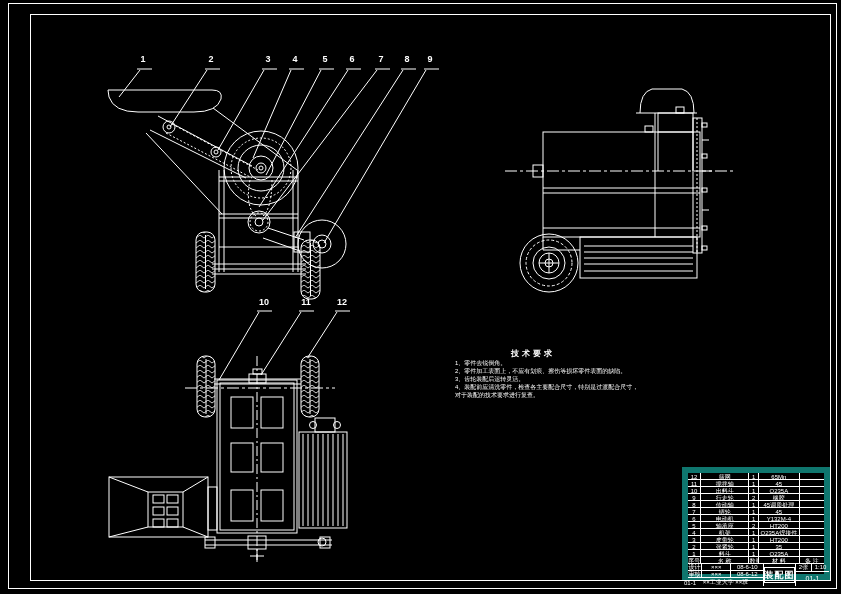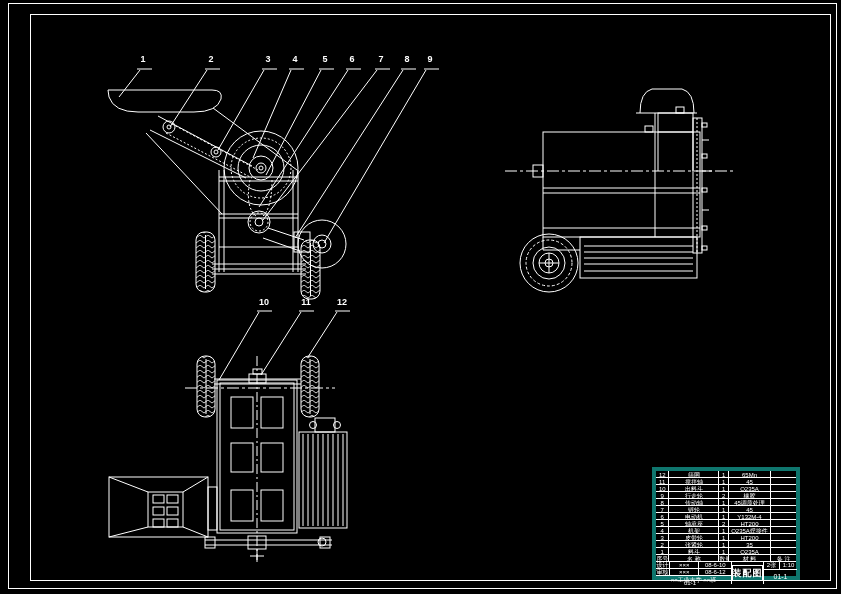--- a/index.html
+++ b/index.html
@@ -3,21 +3,21 @@
 <meta charset="utf-8">
 <style>
   html,body{margin:0;padding:0;background:#000;}
   #sheet{position:relative;width:841px;height:594px;background:#000;overflow:hidden;
          font-family:"Liberation Sans","DejaVu Sans",sans-serif;color:#fff;}
   svg{position:absolute;left:0;top:0;}
   .callout{position:absolute;width:16px;text-align:center;font-size:9px;font-weight:bold;color:#fff;}
   .tech{position:absolute;left:455px;top:348px;width:188px;}
   .tech-title{font-size:8px;font-weight:bold;letter-spacing:3px;padding-left:56px;color:#fff;}
   .tech-line{font-size:6px;line-height:8px;color:#fff;white-space:nowrap;}
-  .bom{position:absolute;left:652px;top:467px;width:148px;height:113px;border:4px solid #0f766e;box-sizing:border-box;font-size:6px;line-height:6px;}
+  .bom{position:absolute;left:682px;top:467px;width:148px;height:113px;border:6px solid #0f766e;box-sizing:border-box;font-size:6px;line-height:6px;}
   .bom *{box-sizing:border-box;}
   .bom-row{display:flex;height:7px;border-bottom:1px solid #fff;}
   .bom-row:last-child{border-bottom:none;}
   .c{border-right:1px solid #fff;overflow:hidden;text-align:center;height:100%;padding-top:0.5px;white-space:nowrap;}
   .c:last-child{border-right:none;}
   .w-no{width:14px}.w-name{width:52px}.w-qty{width:10px}.w-mat{width:44px}.w-note{width:26px}
   .bom-bottom{display:flex;height:22px;}
   .tb-left{width:76px;border-right:1px solid #fff;}
   .tb-row{display:flex;height:7px;border-bottom:1px solid #fff;}
   .tb-cell{border-right:1px solid #fff;overflow:hidden;text-align:center;white-space:nowrap;}
@@ -272,20 +272,28 @@
   <span class="callout" style="left:287px;top:54px">4</span>
   <span class="callout" style="left:317px;top:54px">5</span>
   <span class="callout" style="left:344px;top:54px">6</span>
   <span class="callout" style="left:373px;top:54px">7</span>
   <span class="callout" style="left:399px;top:54px">8</span>
   <span class="callout" style="left:422px;top:54px">9</span>
   <span class="callout" style="left:256px;top:297px">10</span>
   <span class="callout" style="left:298px;top:297px">11</span>
   <span class="callout" style="left:334px;top:297px">12</span>
 
+  <div class="tech">
+    <div class="tech-title">技术要求</div>
+    <div class="tech-line">1、零件去锐倒角。</div>
+    <div class="tech-line">2、零件加工表面上，不应有划痕、擦伤等损坏零件表面的缺陷。</div>
+    <div class="tech-line">3、齿轮装配后运转灵活。</div>
+    <div class="tech-line">4、装配前应清洗零件，检查各主要配合尺寸，特别是过渡配合尺寸，</div>
+    <div class="tech-line">对于装配的技术要求进行复查。</div>
+  </div>
 
   <div class="bom">
     <div class="bom-row">
       <div class="c w-no">12</div>
         <div class="c w-name">筛网</div>
         <div class="c w-qty">1</div>
         <div class="c w-mat">65Mn</div>
         <div class="c w-note"></div>
     </div>
     <div class="bom-row">

